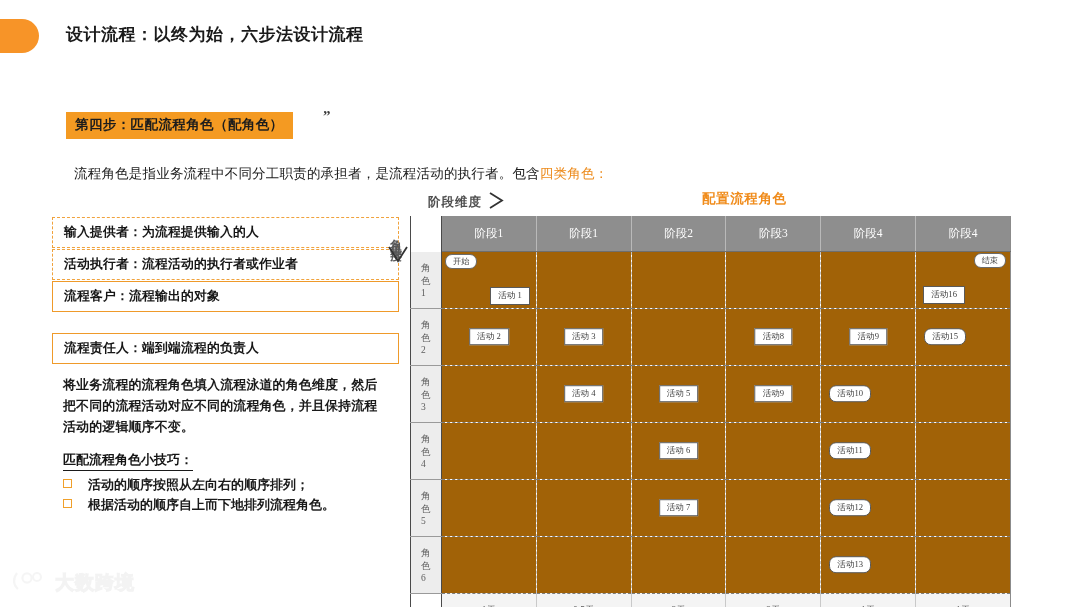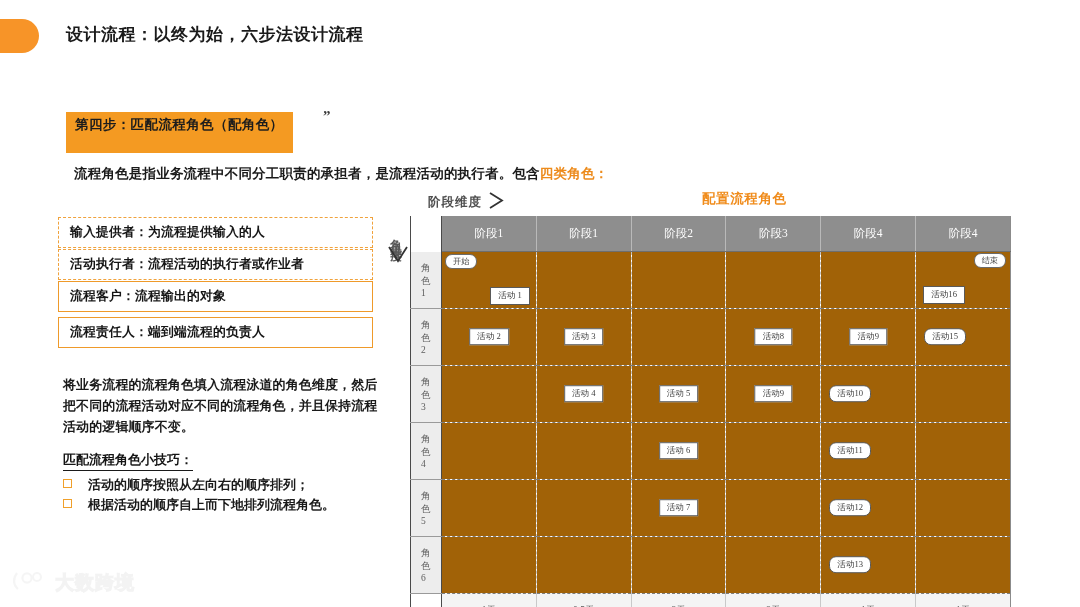--- a/index.html
+++ b/index.html
@@ -24,49 +24,49 @@
     position: absolute; left: 66px; top: 24px;
     width: 470px;
     font-size: 17px; font-weight: bold; color: #1a1a1a;
     line-height: 1.34; letter-spacing: 0.5px;
   }
 
   
   #step-badge {
     position: absolute; left: 66px; top: 112px;
     background: #F49A22;
-    padding: 4px 9px 19px 9px;
+    padding: 4px 9px 5px 9px;
     font-size: 13.5px; font-weight: bold; color: #1c1c1c;
     letter-spacing: 0.4px;
   }
   #step-badge-quote {
     position: absolute; left: 323px; top: 108px;
     font-size: 15px; font-weight: bold; color: #3b3b3b;
     font-family: "Liberation Serif", serif;
   }
 
   
   #intro-line {
     position: absolute; left: 74px; top: 165px;
-    font-size: 13.5px; color: #1a1a1a; font-weight: bold;
+    font-size: 13.5px; color: #1a1a1a; font-weight: normal;
     letter-spacing: 0.2px; white-space: nowrap;
   }
   #intro-line .accent { color: #ED8B1C; }
 
   
-  #role-defs { position: absolute; left: 58px; top: 217px; width: 315px; }
+  #role-defs { position: absolute; left: 52px; top: 217px; width: 347px; }
   .role-def {
     height: 31px; display: flex; align-items: center;
     padding-left: 11px;
     font-size: 12.8px; font-weight: bold; color: #161616;
     letter-spacing: 0.2px;
     background: #fff;
   }
   .role-def.dashed { border: 1.4px dashed #F0A23C; margin-bottom: 1px; }
-  .role-def.solid  { border: 1.4px solid  #EF9A2A; margin-bottom: 5px; }
+  .role-def.solid  { border: 1.4px solid  #EF9A2A; margin-bottom: 21px; }
 
   
   #body-para {
     position: absolute; left: 63px; top: 374px; width: 320px;
     font-size: 13px; font-weight: bold; color: #1a1a1a;
     line-height: 1.62; letter-spacing: 0.1px;
   }
 
   
   #tips { position: absolute; left: 63px; top: 450px; width: 330px; }

